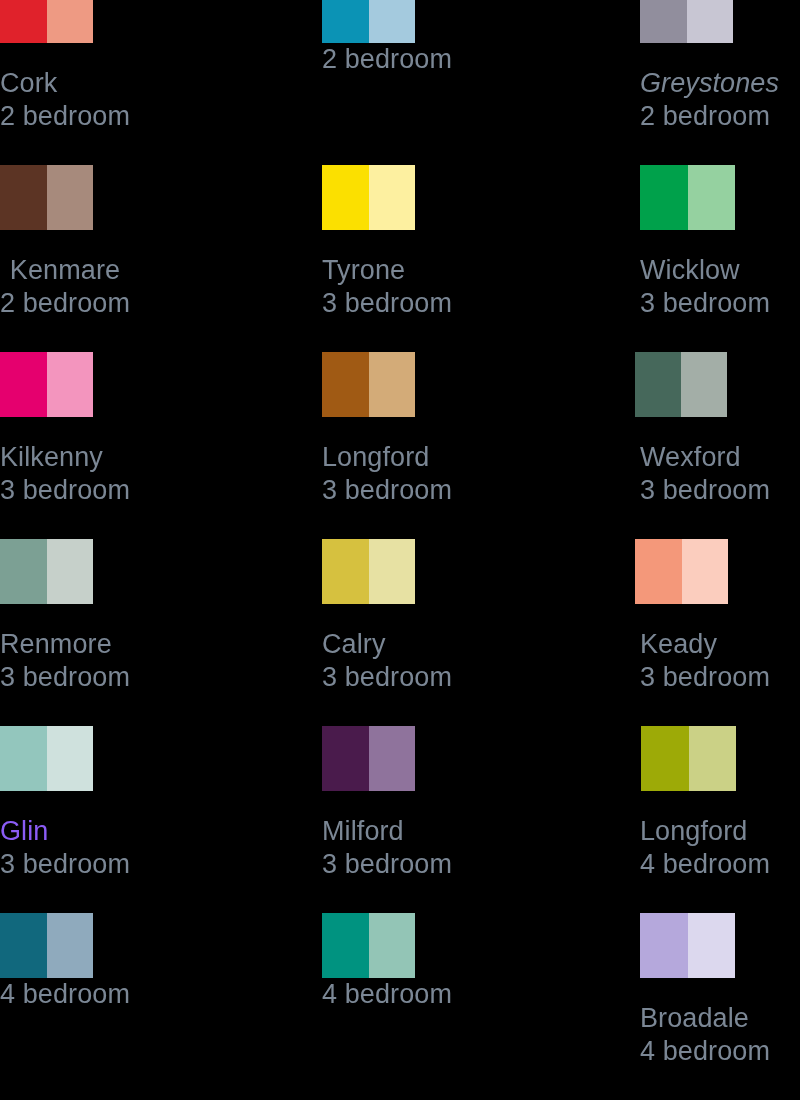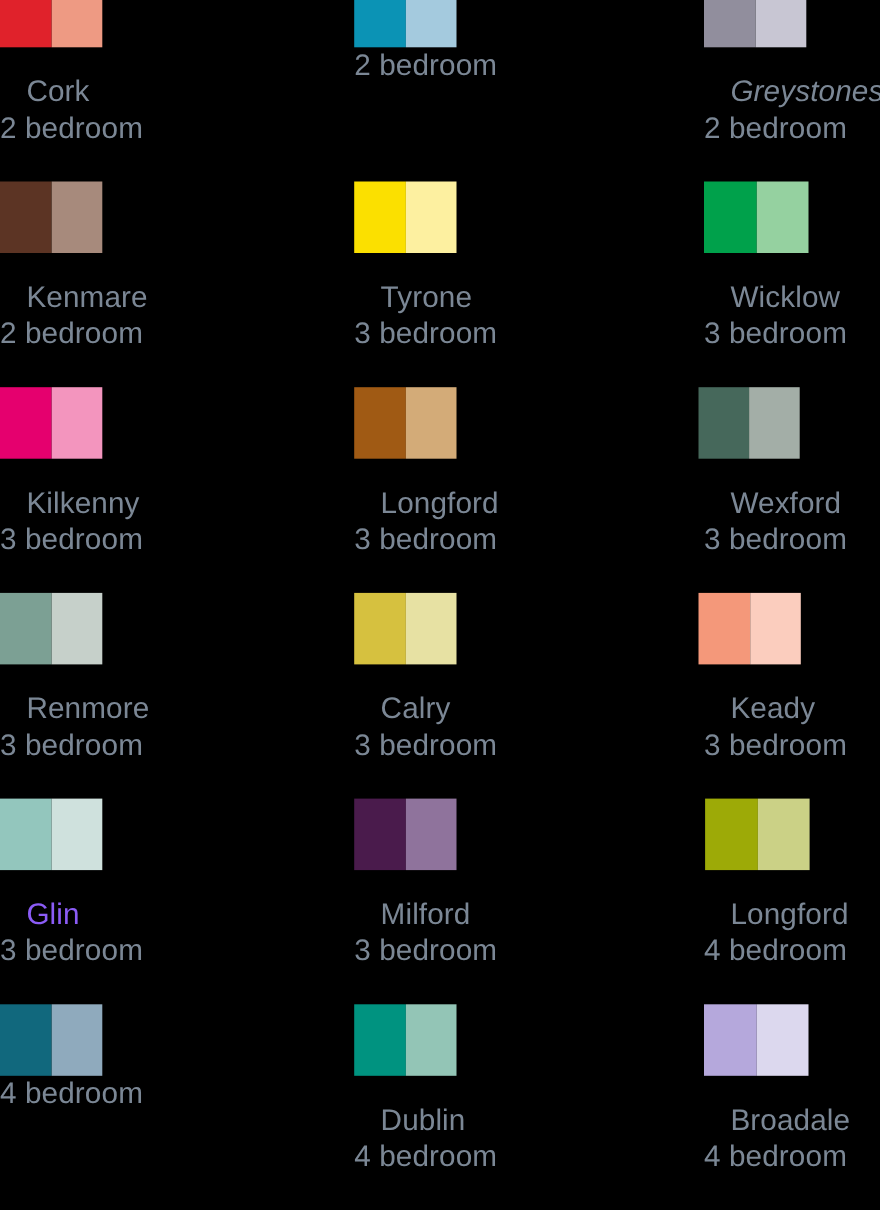--- a/index.html
+++ b/index.html
@@ -62,21 +62,20 @@
   .label-sub {
     color: #7b8795;
     font-size: 27px;
     line-height: 33px;
     letter-spacing: 0.1px;
     font-weight: 400;
     white-space: nowrap;
   }
   .label-name {
     margin-top: 24px;
-    padding-left: 24px;
   }
   .label-sub {
     margin-top: 0px;
   }
 </style>
 </head>
 <body>
 
 <div id="board">
     <div class="row" style="top: -22px;">
@@ -110,21 +109,21 @@
         </div>
       </div>
     </div>
     <div class="row" style="top: 165px;">
       <div class="cell" style="left: 0px;">
         <div class="swatch" style="left: 0px; width: 93px;">
           <div class="half" style="background: rgb(92, 52, 36);"></div>
           <div class="half" style="background: rgb(167, 138, 124);"></div>
         </div>
         <div class="labels">
-          <div class="label-name" style="color: rgb(123, 135, 149);">Kenmare</div>
+          <div class="label-name" style="color: rgb(123, 135, 149); text-align: center;">Kenmare</div>
           <div class="label-sub" style="color: rgb(123, 135, 149);">2 bedroom</div>
         </div>
       </div>
       <div class="cell" style="left: 322px;">
         <div class="swatch" style="left: 0px; width: 93px;">
           <div class="half" style="background: rgb(251, 224, 0);"></div>
           <div class="half" style="background: rgb(253, 240, 160);"></div>
         </div>
         <div class="labels">
           <div class="label-name" style="color: rgb(123, 135, 149);">Tyrone</div>
@@ -247,21 +246,20 @@
         <div class="labels">
           <div class="label-sub" style="color: rgb(123, 135, 149);">4 bedroom</div>
         </div>
       </div>
       <div class="cell" style="left: 322px;">
         <div class="swatch" style="left: 0px; width: 93px;">
           <div class="half" style="background: rgb(0, 147, 128);"></div>
           <div class="half" style="background: rgb(147, 197, 182);"></div>
         </div>
         <div class="labels">
-          <div class="label-name" style="color: rgb(123, 135, 149);">Dublin</div>
           <div class="label-sub" style="color: rgb(123, 135, 149);">4 bedroom</div>
         </div>
       </div>
       <div class="cell" style="left: 640px;">
         <div class="swatch" style="left: 0px; width: 95px;">
           <div class="half" style="background: rgb(181, 168, 220);"></div>
           <div class="half" style="background: rgb(220, 216, 238);"></div>
         </div>
         <div class="labels">
           <div class="label-name" style="color: rgb(123, 135, 149);">Broadale</div>

